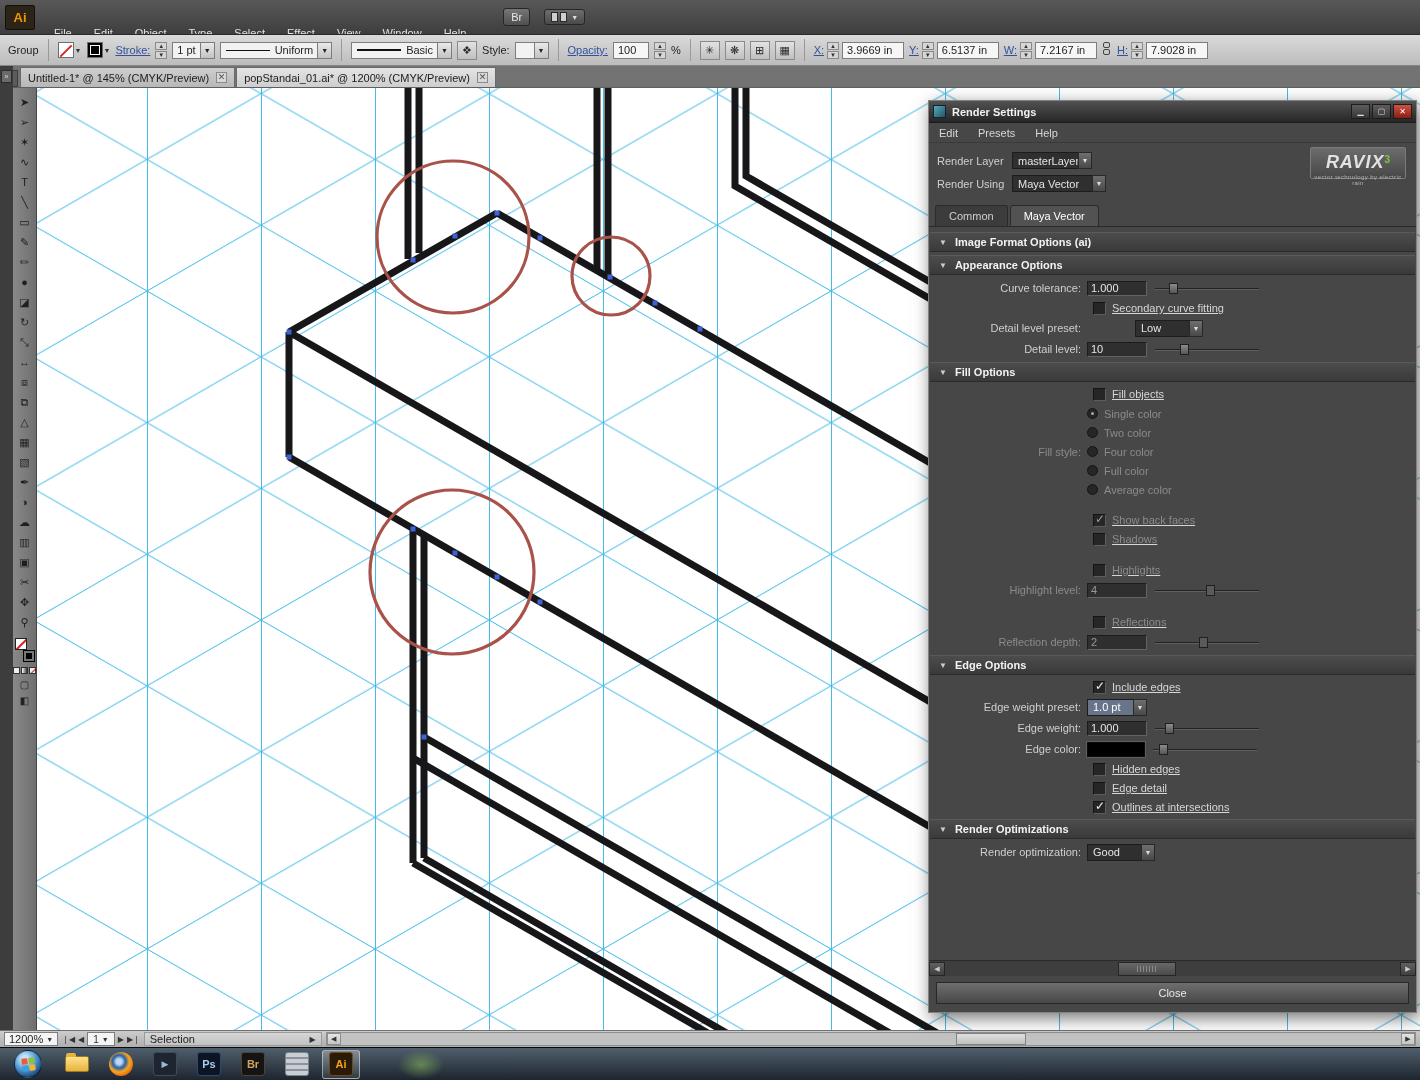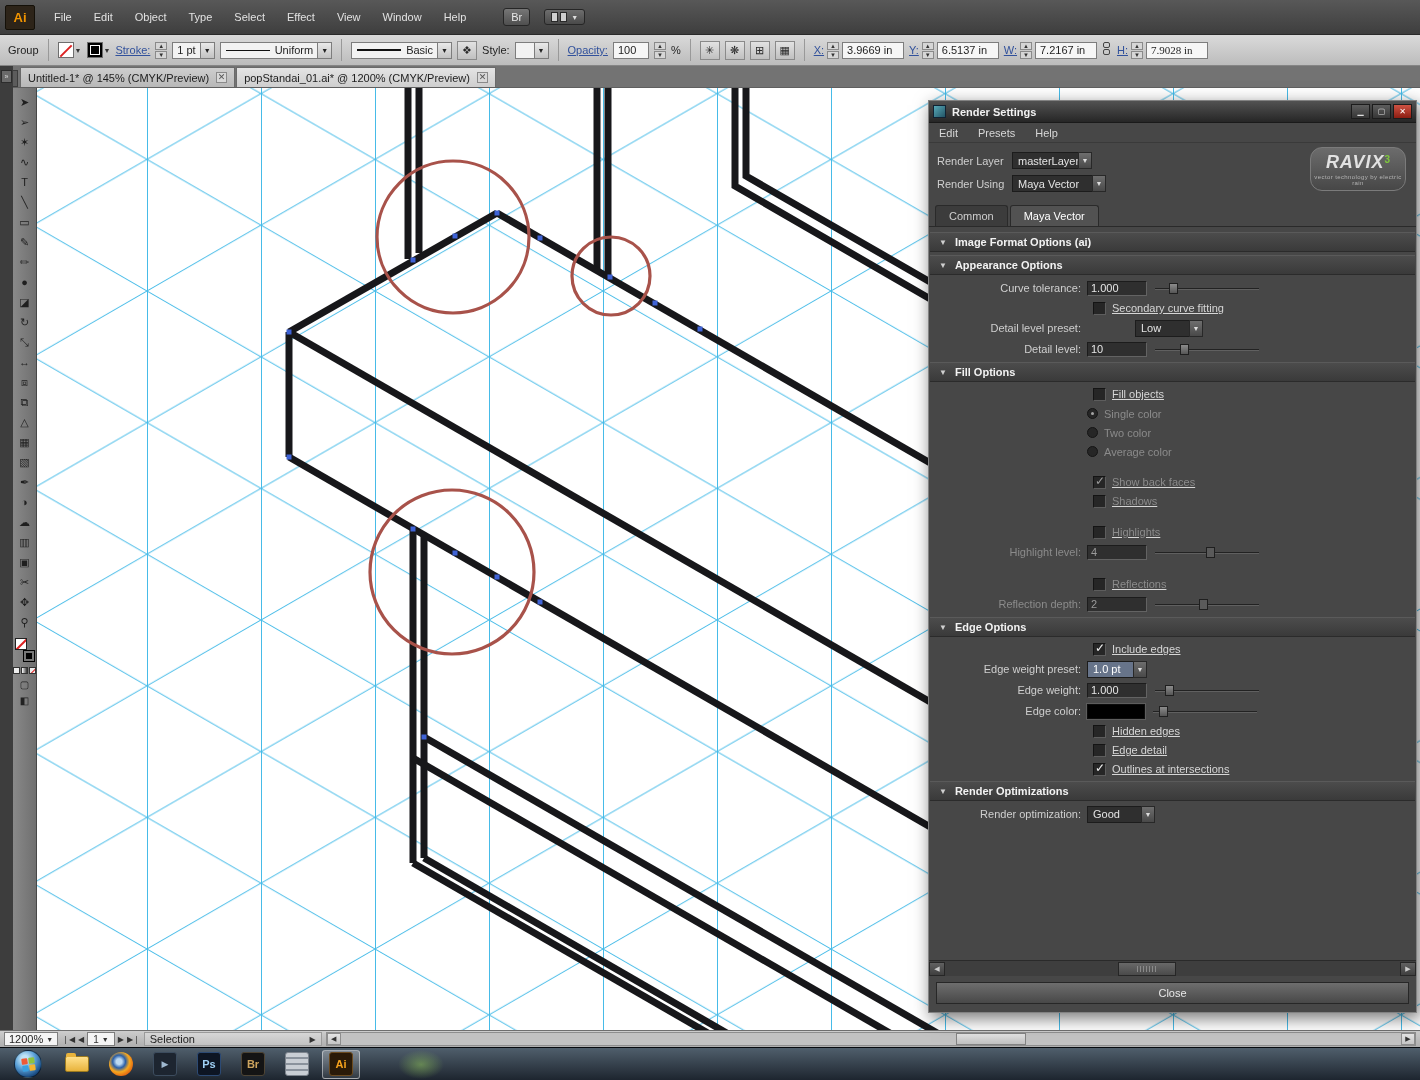--- a/index.html
+++ b/index.html
@@ -5,21 +5,21 @@
   html,body{margin:0;padding:0;background:#666;}
   *{box-sizing:border-box;}
   .screen{position:relative;width:1420px;height:1080px;overflow:hidden;
     font-family:"Liberation Sans",sans-serif;font-size:11px;background:#fff;}
 
   
   .menubar{position:absolute;left:0;top:0;width:1420px;height:34px;
     background:linear-gradient(#585858,#3e3e3e);display:flex;align-items:center;color:#e2e2e2;}
   .ai-badge{width:30px;height:25px;margin:0 8px 0 5px;background:#2d2419;border:1px solid #141008;
     color:#f29500;font-weight:bold;font-size:13px;display:grid;place-items:center;border-radius:2px;}
-  .mb-item{padding:0 11px;line-height:34px;cursor:default;}
+  .mb-item{padding:16px 11px;line-height:34px;cursor:default;}
   .br-btn{margin-left:26px;padding:2px 7px;background:linear-gradient(#767676,#4f4f4f);
     border:1px solid #262626;border-radius:3px;color:#e8e8e8;font-size:11px;}
   .ws-btn{margin-left:14px;display:flex;align-items:center;gap:4px;padding:2px 6px;
     background:linear-gradient(#6e6e6e,#4a4a4a);border:1px solid #262626;border-radius:3px;}
   .ws-rects{display:flex;gap:2px;}
   .ws-rects i{display:block;width:7px;height:10px;background:#cfcfcf;border:1px solid #2a2a2a;}
   .ws-caret{font-size:7px;color:#ddd;}
 
   
   .controlbar{position:absolute;left:0;top:34px;width:1420px;height:32px;
@@ -139,22 +139,22 @@
   .dlg-menu-item{padding:0 10px;color:#d8d8d8;}
   .dlg-toprow{position:relative;height:58px;flex:none;padding-top:6px;}
   .tr-row{display:flex;align-items:center;height:23px;padding-left:8px;gap:5px;}
   .tr-lbl{width:70px;color:#cfcfcf;}
   .dd{display:flex;flex:none;align-items:stretch;}
   .dd-text{height:17px;min-width:44px;background:#2f2f2f;border:1px solid #1c1c1c;border-right:none;color:#e3e3e3;
     display:flex;align-items:center;padding:0 5px;}
   .dd-btn{width:14px;height:17px;background:linear-gradient(#6e6e6e,#494949);border:1px solid #282828;color:#ddd;
     font-size:7px;display:grid;place-items:center;}
   .dd.hl .dd-text{background:#67748a;color:#fff;}
-  .ravix{position:absolute;right:10px;top:4px;width:96px;height:44px;background:linear-gradient(#6c6c6c,#474747);
-    border:1px solid #7b7b7b;border-radius:12px;text-align:center;padding-top:5px;}
+  .ravix{position:absolute;right:10px;top:4px;width:96px;height:32px;background:linear-gradient(#6c6c6c,#474747);
+    border:1px solid #7b7b7b;border-radius:2px;text-align:center;padding-top:5px;}
   .ravix-brand{font-size:18px;font-weight:bold;font-style:italic;color:#e2e2e2;letter-spacing:1px;line-height:18px;}
   .ravix-sup{font-size:10px;color:#7ec83c;font-weight:bold;vertical-align:super;}
   .ravix-cap{font-size:6px;color:#b5b5b5;letter-spacing:.4px;margin-top:3px;}
   .dlg-tabs{height:26px;display:flex;align-items:flex-end;padding-left:6px;border-bottom:1px solid #2a2a2a;flex:none;gap:2px;}
   .dlg-tab{height:21px;padding:0 13px;display:flex;align-items:center;background:#3c3c3c;
     border:1px solid #2a2a2a;border-bottom:none;border-radius:3px 3px 0 0;color:#cfcfcf;}
   .dlg-tab[data-active="true"]{background:#525252;color:#fff;}
   .dlg-body{flex:1;overflow:hidden;padding-top:2px;}
   .sec{height:20px;background:linear-gradient(#4c4c4c,#3a3a3a);border-top:1px solid #5a5a5a;border-bottom:1px solid #2b2b2b;
     display:flex;align-items:center;gap:8px;padding:0 9px;color:#f2f2f2;font-weight:bold;margin:3px 1px;}
@@ -306,21 +306,21 @@
     <span class="chain">
         <i></i>
         <i></i>
       </span>
     <span class="coord">
       <span class="link">H:</span>
       <span class="stepper">
           <span>▲</span>
           <span>▼</span>
         </span>
-      <span class="inp" style="width:62px;font-family:Liberation Serif, serif;">
+      <span class="inp" style="width:62px;">
           <span>7.9028 in</span>
         </span>
     </span>
   </div>
 
   <div class="tabbar">
     <span class="tab-corner">▸</span>
     <div style="display:flex;align-items:flex-end;">
 
         <div class="doc-tab" data-active="false">
@@ -683,20 +683,30 @@
         <span class="lbl"></span>
         <span class="radio" data-on="true"></span>
         <span class="rd-label">Single color</span>
       </div>
       <div class="radio-row dis">
         <span class="lbl"></span>
         <span class="radio" data-on="false"></span>
         <span class="rd-label">Two color</span>
       </div>
       <div class="radio-row dis">
+        <span class="lbl dis">Fill style:</span>
+        <span class="radio" data-on="false"></span>
+        <span class="rd-label">Four color</span>
+      </div>
+      <div class="radio-row dis">
+        <span class="lbl"></span>
+        <span class="radio" data-on="false"></span>
+        <span class="rd-label">Full color</span>
+      </div>
+      <div class="radio-row dis">
         <span class="lbl"></span>
         <span class="radio" data-on="false"></span>
         <span class="rd-label">Average color</span>
       </div>
       <div class="gap"></div>
       <div class="cb-row dis">
         <span class="cb" data-checked="true"></span>
         <span class="cb-label">Show back faces</span>
       </div>
       <div class="cb-row dis">

